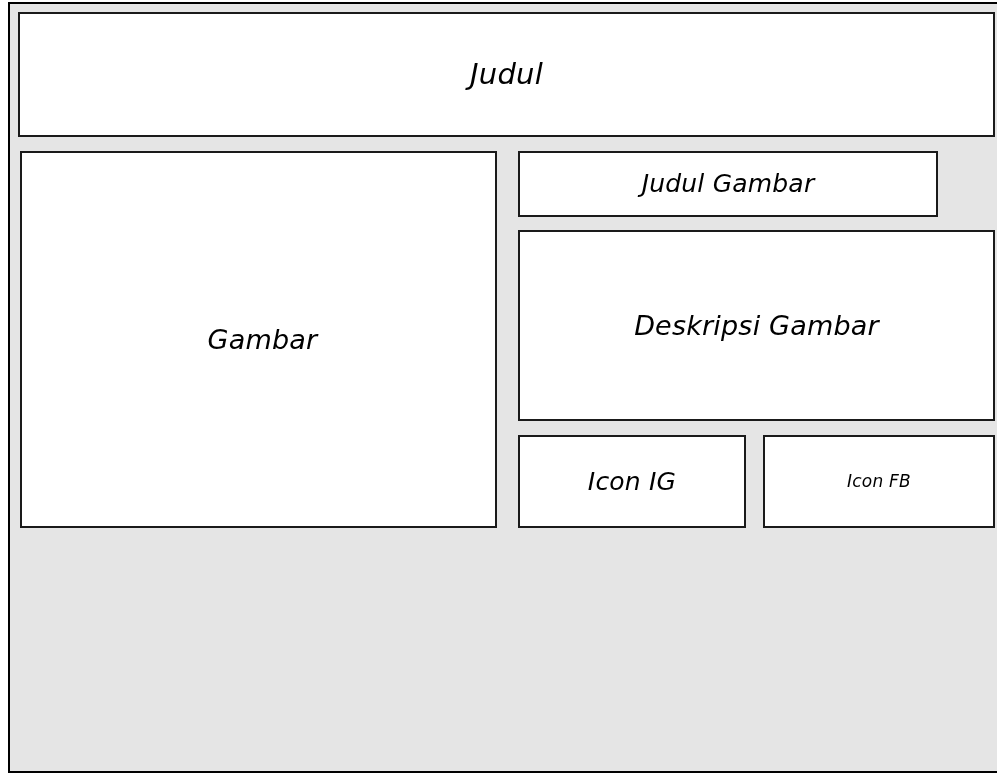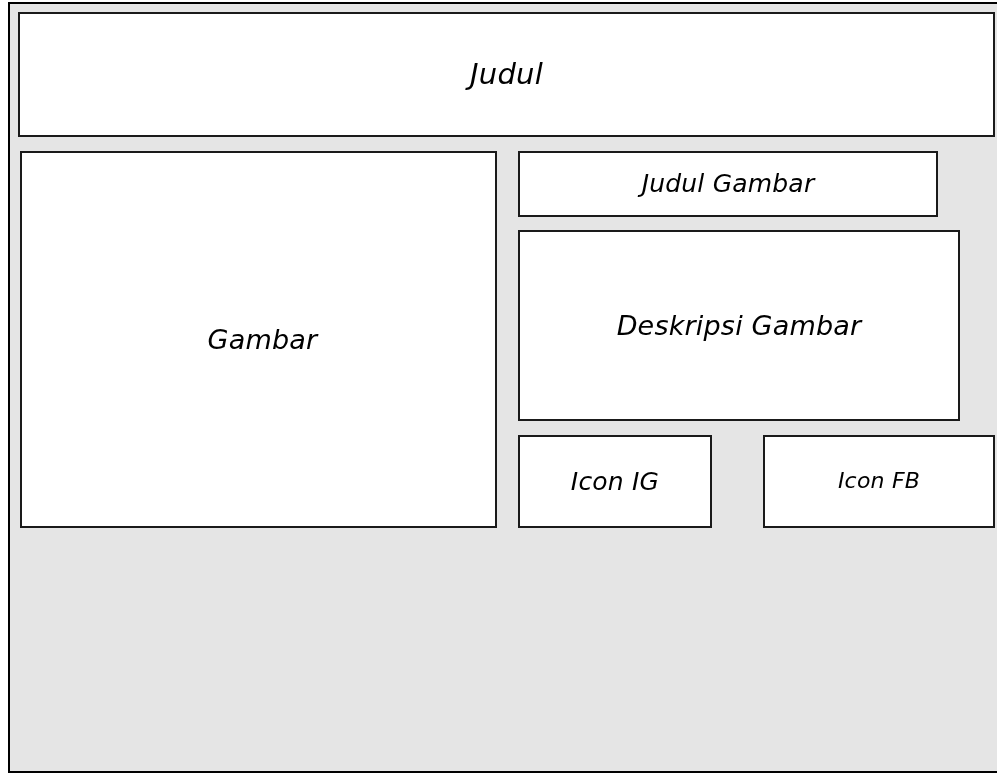--- a/index.html
+++ b/index.html
@@ -68,40 +68,40 @@
     left: 508px;
     top: 147px;
     width: 420px;
     height: 66px;
   }
   #image-title-box .wf-label { font-size: 25px; }
 
   #image-desc-box {
     left: 508px;
     top: 226px;
-    width: 442px;
+    width: 477px;
     height: 191px;
   }
   #image-desc-box .wf-label { font-size: 27px; }
 
   #icon-ig-box {
     left: 508px;
     top: 431px;
-    width: 194px;
+    width: 228px;
     height: 93px;
   }
   #icon-ig-box .wf-label { font-size: 25px; }
 
   #icon-fb-box {
     left: 753px;
     top: 431px;
     width: 232px;
     height: 93px;
   }
-  #icon-fb-box .wf-label { font-size: 22px; }
+  #icon-fb-box .wf-label { font-size: 17px; }
 
   
   #empty-canvas {
     position: absolute;
     left: 8px;
     top: 528px;
     width: 977px;
     height: 241px;
     background: transparent;
   }

